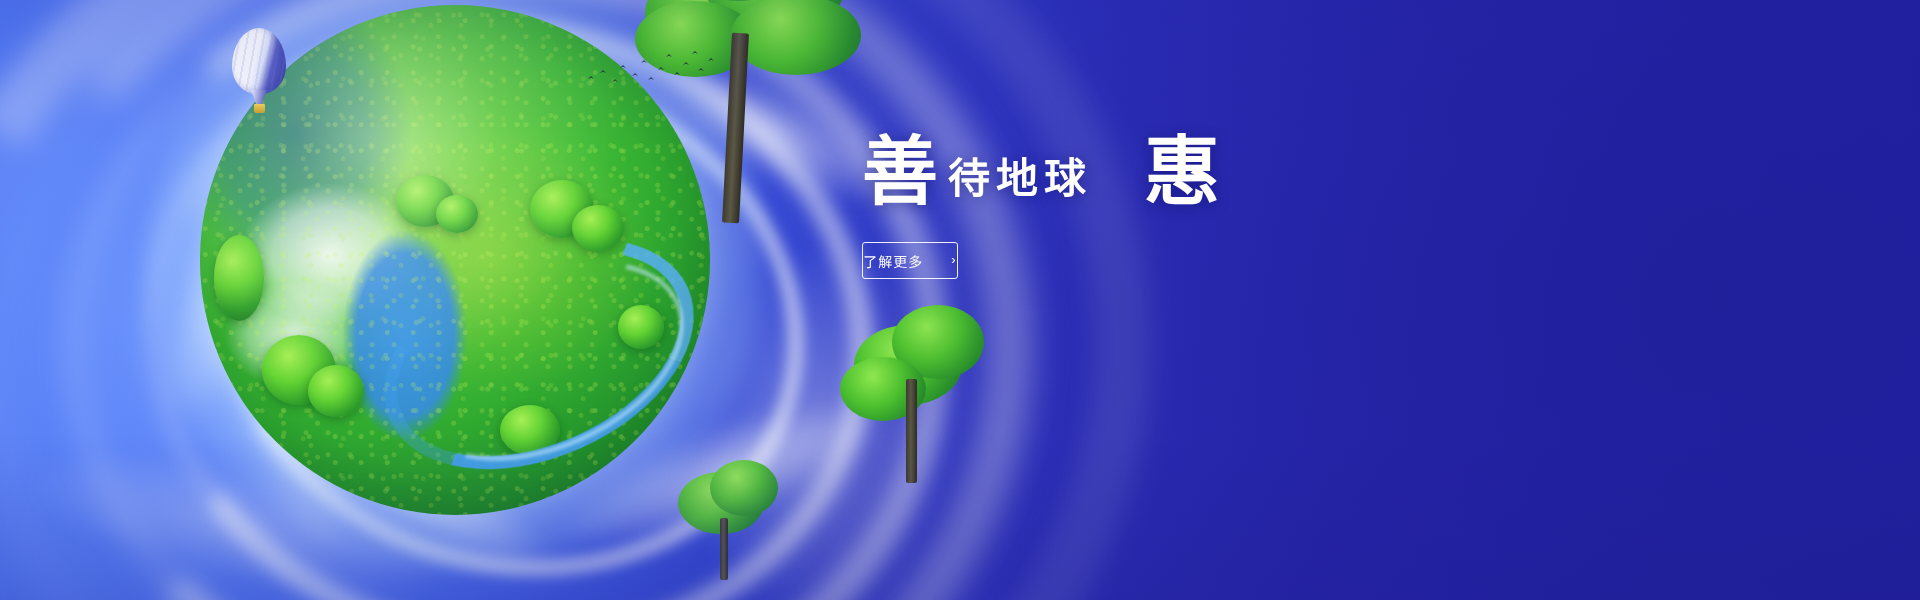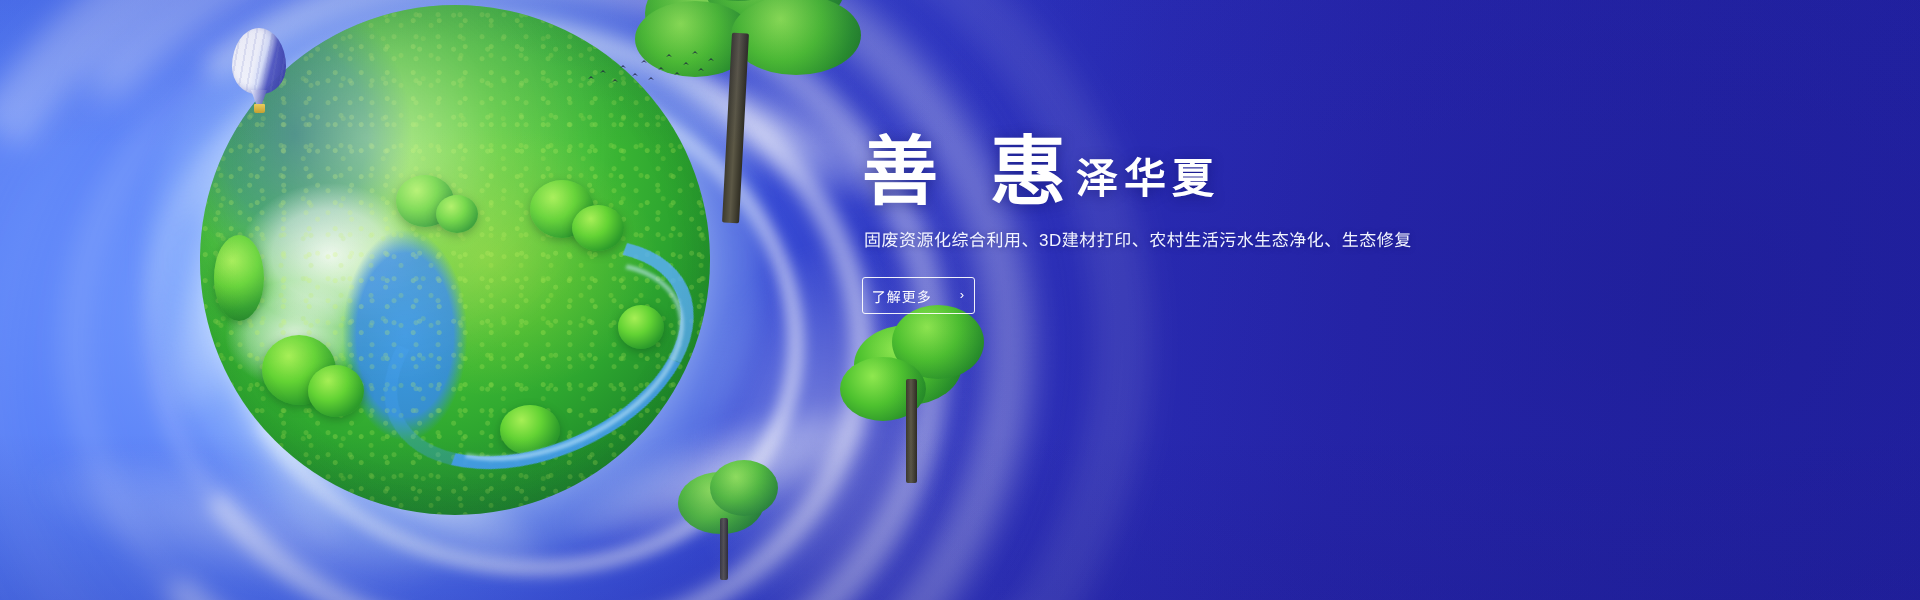--- a/index.html
+++ b/index.html
@@ -368,21 +368,21 @@
     text-shadow: 0 1px 6px rgba(10,14,90,0.40);
     margin: 20px 0 0 2px;
     white-space: nowrap;
   }
   .cta {
     display: inline-flex;
     align-items: center;
     justify-content: center;
     gap: 28px;
     margin-top: 26px;
-    width: 113px;
+    width: 96px;
     height: 37px;
     border: 1px solid rgba(255,255,255,0.92);
     border-radius: 3px;
     background: transparent;
     color: #ffffff;
     font-size: 14px;
     letter-spacing: 1px;
     cursor: pointer;
     font-family: "Liberation Sans", "DejaVu Sans", sans-serif;
     box-sizing: border-box;
@@ -486,27 +486,26 @@
     <div class="bird" style="left:112px;top:22px;"></div>
     <div class="bird" style="left:122px;top:12px;"></div>
   </div>
 
   <div class="vignette"></div>
 
   <div class="content">
 
     <div class="headline">
       <span class="hl-big">善</span>
+      <span class="hl-small">待地球</span>
       <span class="hl-gap"></span>
       <span class="hl-big">惠</span>
-      <span class="hl-small">泽华夏</span>
     </div>
 
 
-    <div class="description">固废资源化综合利用、3D建材打印、农村生活污水生态净化、生态修复</div>
 
     <button class="cta">
       <span>了解更多</span>
       <span class="chev">›</span>
     </button>
 
   </div>
 </div>
 
 </body></html>

